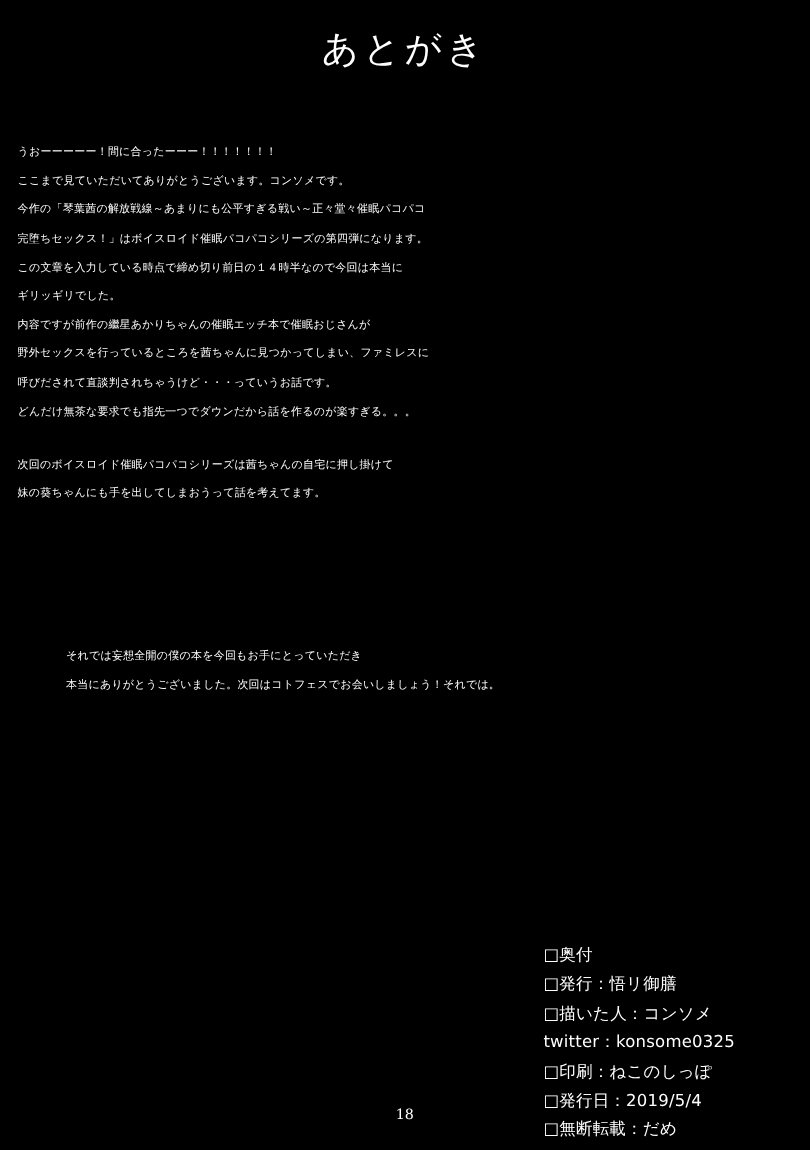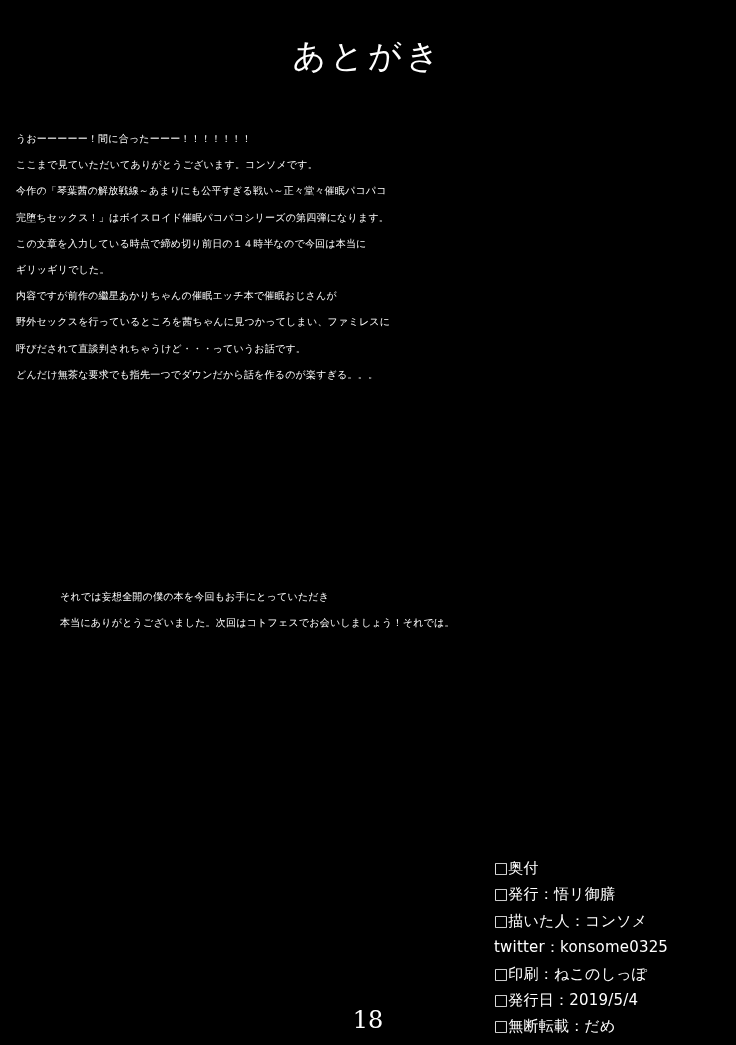--- a/index.html
+++ b/index.html
@@ -15,21 +15,21 @@
     font-family: "Liberation Sans", sans-serif;
     color: #ffffff;
   }
   .page {
     position: absolute;
     inset: 0;
     background: #000000;
   }
   .title {
     position: absolute;
-    top: 34px;
+    top: 22px;
     left: 0;
     width: 736px;
     text-align: center;
     font-family: "DejaVu Serif", serif;
     font-size: 33px;
     letter-spacing: 4px;
     color: #ffffff;
     font-weight: 400;
   }
   .body-block {
@@ -60,21 +60,21 @@
     letter-spacing: 0.2px;
     white-space: pre-wrap;
   }
   .page-number {
     position: absolute;
     top: 1006px;
     left: 0;
     width: 736px;
     text-align: center;
     font-family: "DejaVu Serif", serif;
-    font-size: 24px;
+    font-size: 13px;
     color: #ffffff;
   }
 </style>
 </head>
 <body>
 
 <div class="page">
 
   <div class="title">あとがき</div>
 
@@ -82,20 +82,22 @@
 ここまで見ていただいてありがとうございます。コンソメです。
 今作の「琴葉茜の解放戦線～あまりにも公平すぎる戦い～正々堂々催眠パコパコ
 完堕ちセックス！」はボイスロイド催眠パコパコシリーズの第四弾になります。
 この文章を入力している時点で締め切り前日の１４時半なので今回は本当に
 ギリッギリでした。
 内容ですが前作の繼星あかりちゃんの催眠エッチ本で催眠おじさんが
 野外セックスを行っているところを茜ちゃんに見つかってしまい、ファミレスに
 呼びだされて直談判されちゃうけど・・・っていうお話です。
 どんだけ無茶な要求でも指先一つでダウンだから話を作るのが楽すぎる。。。</div>
 
+  <div class="body-block" id="para2">次回のボイスロイド催眠パコパコシリーズは茜ちゃんの自宅に押し掛けて
+妹の葵ちゃんにも手を出してしまおうって話を考えてます。</div>
 
 
   <div class="body-block" id="para4">それでは妄想全開の僕の本を今回もお手にとっていただき
 本当にありがとうございました。次回はコトフェスでお会いしましょう！それでは。</div>
 
   <div class="colophon">□奥付
 □発行：悟リ御膳
 □描いた人：コンソメ
 twitter：konsome0325
 □印刷：ねこのしっぽ

